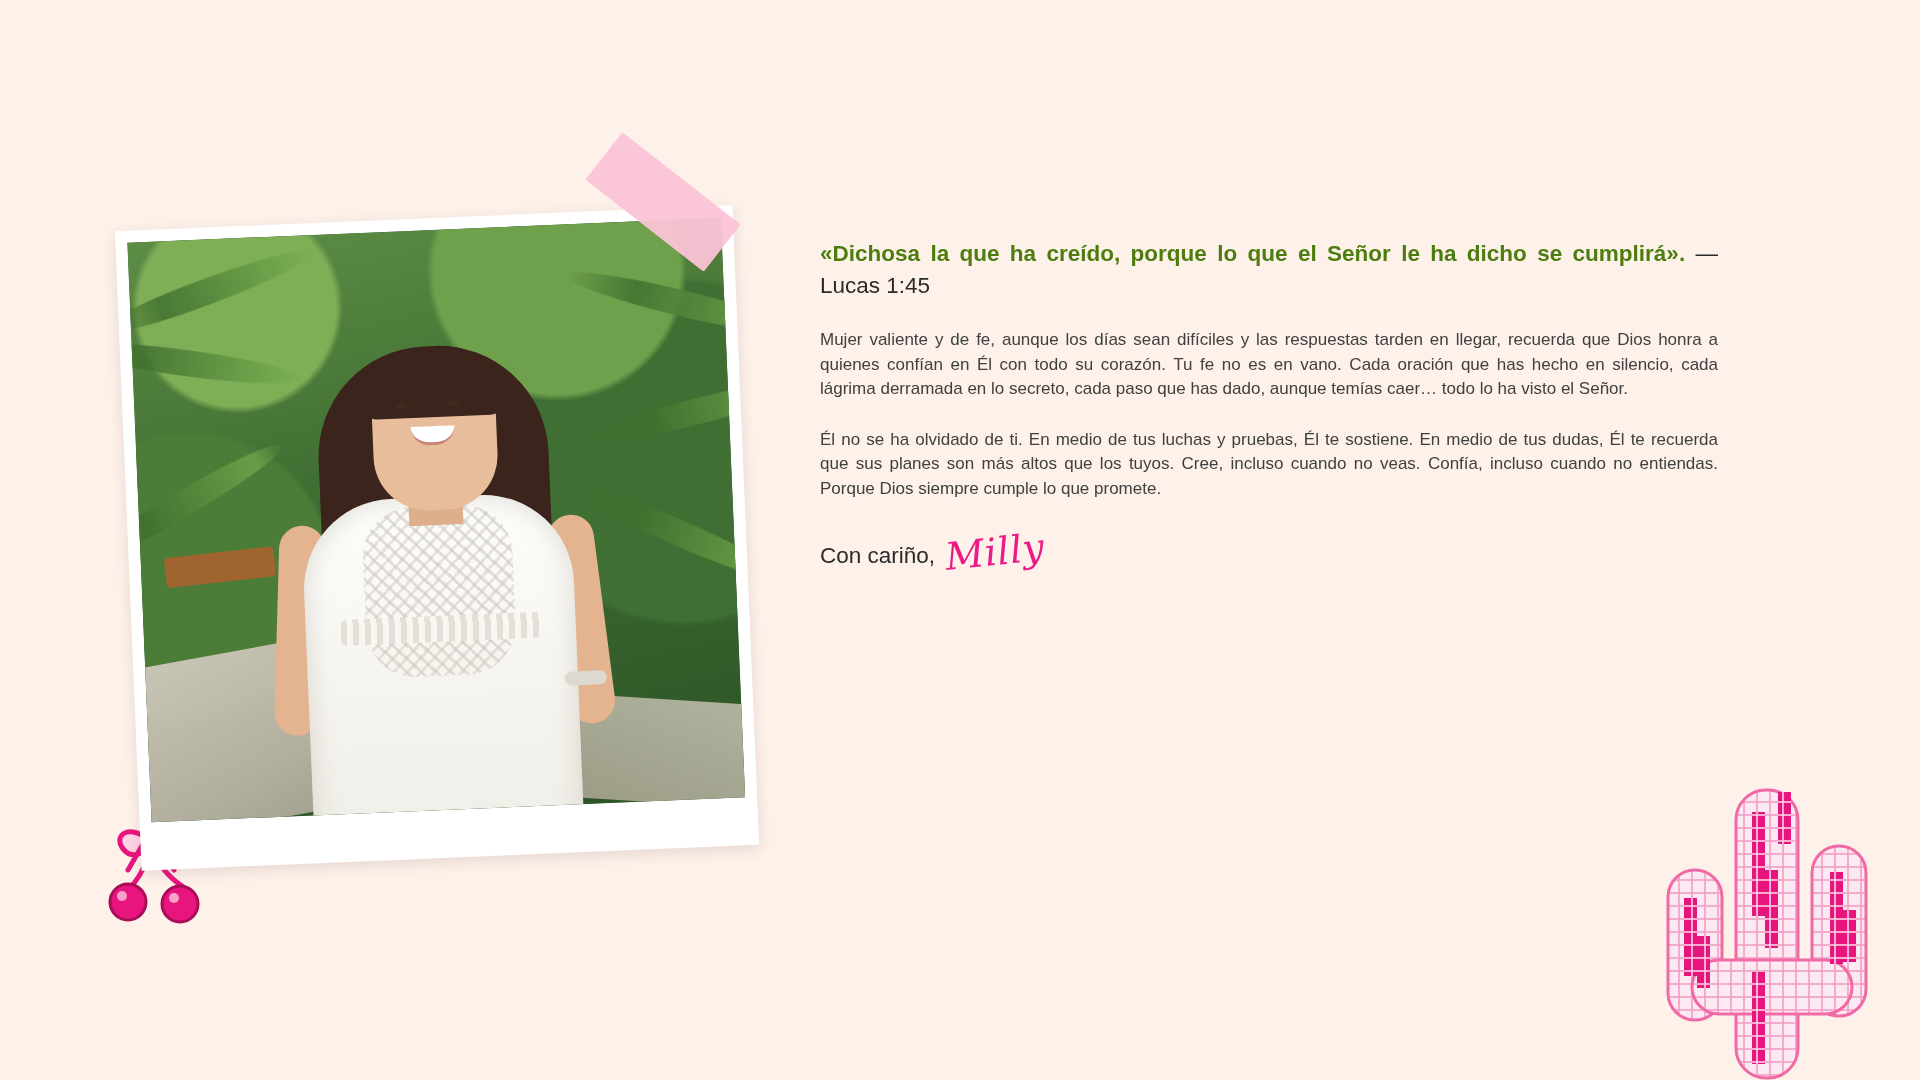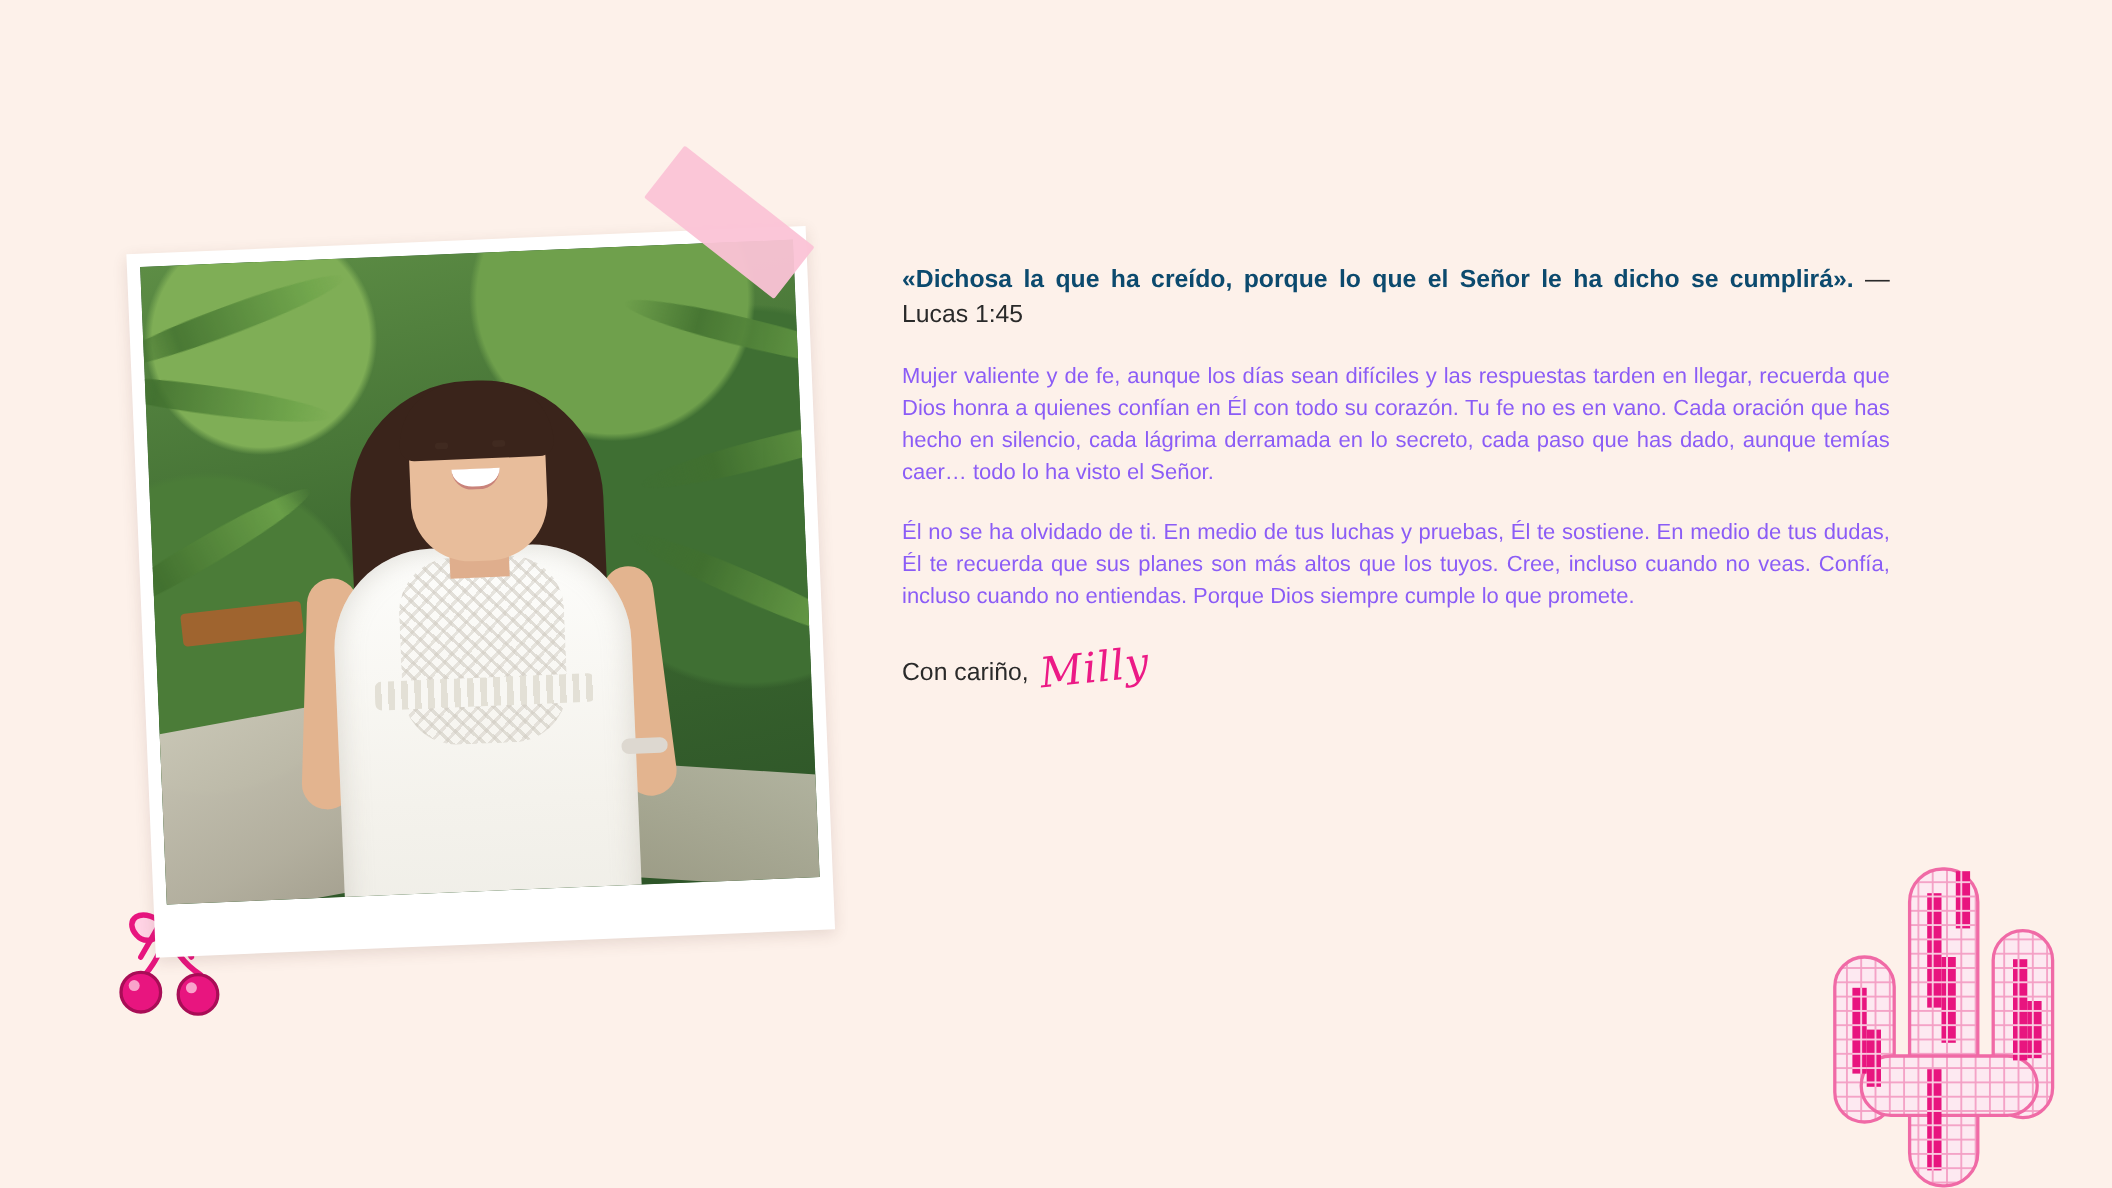--- a/index.html
+++ b/index.html
@@ -251,33 +251,33 @@
     width: 898px;
   }
   .verse {
     font-size: 22.5px;
     line-height: 1.42;
     margin: 0 0 26px 0;
     text-align: justify;
     color: #2a2a2a;
   }
   .verse b {
-    color: #0c4a6e;
+    color: #4d7c0f;
     font-weight: bold;
   }
   .verse .ref {
     color: #2a2a2a;
     font-weight: normal;
   }
   .para {
-    font-size: 20px;
+    font-size: 17px;
     line-height: 1.45;
     margin: 0 0 26px 0;
     text-align: justify;
-    color: #8b5cf6;
+    color: #404040;
   }
   .signature-line {
     font-size: 22.5px;
     color: #2a2a2a;
     display: flex;
     align-items: baseline;
     gap: 10px;
     margin-top: 20px;
   }
   .signature-name {

